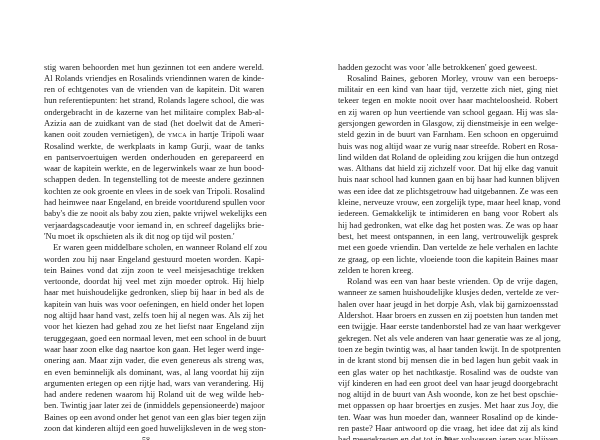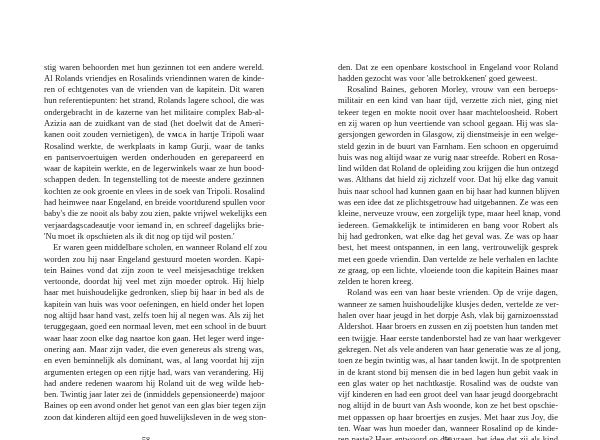--- a/index.html
+++ b/index.html
@@ -45,21 +45,20 @@
   }
   .line.last {
     text-align-last: left;
   }
   .line.indent {
     text-indent: 9px;
   }
   .sc {
     font-variant: small-caps;
     letter-spacing: 0.3px;
-    font-weight: bold;
   }
   .folio {
     position: absolute;
     top: 404px;
     width: 300px;
     text-align: center;
     font-size: 8px;
     color: #333333;
   }
   .page.left .folio { left: -4px; }
@@ -86,51 +85,51 @@
       <span class="line">baby's die ze nooit als baby zou zien, pakte vrijwel wekelijks een</span>
       <span class="line">verjaardagscadeautje voor iemand in, en schreef dagelijks brie-</span>
       <span class="line last">'Nu moet ik opschieten als ik dit nog op tijd wil posten.'</span>
       <span class="line indent">Er waren geen middelbare scholen, en wanneer Roland elf zou</span>
       <span class="line">worden zou hij naar Engeland gestuurd moeten worden. Kapi-</span>
       <span class="line">tein Baines vond dat zijn zoon te veel meisjesachtige trekken</span>
       <span class="line">vertoonde, doordat hij veel met zijn moeder optrok. Hij hielp</span>
       <span class="line">haar met huishoudelijke gedronken, sliep bij haar in bed als de</span>
       <span class="line">kapitein van huis was voor oefeningen, en hield onder het lopen</span>
       <span class="line">nog altijd haar hand vast, zelfs toen hij al negen was. Als zij het</span>
+      <span class="line">voor het kiezen had gehad zou ze het liefst naar Engeland zijn</span>
       <span class="line">teruggegaan, goed een normaal leven, met een school in de buurt</span>
       <span class="line">waar haar zoon elke dag naartoe kon gaan. Het leger werd inge-</span>
       <span class="line">onering aan. Maar zijn vader, die even genereus als streng was,</span>
       <span class="line">en even beminnelijk als dominant, was, al lang voordat hij zijn</span>
       <span class="line">argumenten ertegen op een rijtje had, wars van verandering. Hij</span>
       <span class="line">had andere redenen waarom hij Roland uit de weg wilde heb-</span>
       <span class="line">ben. Twintig jaar later zei de (inmiddels gepensioneerde) majoor</span>
       <span class="line">Baines op een avond onder het genot van een glas bier tegen zijn</span>
       <span class="line">zoon dat kinderen altijd een goed huwelijksleven in de weg ston-</span>
     </div>
   <div class="folio">58</div>
 </div>
 
 <div class="page right">
   <div class="text-block" id="right-text">
-      <span class="line">den. Dat ze een openbare kostschool in Engeland voor Roland</span>
       <span class="line last">hadden gezocht was voor 'alle betrokkenen' goed geweest.</span>
       <span class="line indent">Rosalind Baines, geboren Morley, vrouw van een beroeps-</span>
       <span class="line">militair en een kind van haar tijd, verzette zich niet, ging niet</span>
       <span class="line">tekeer tegen en mokte nooit over haar machteloosheid. Robert</span>
       <span class="line">en zij waren op hun veertiende van school gegaan. Hij was sla-</span>
       <span class="line">gersjongen geworden in Glasgow, zij dienstmeisje in een welge-</span>
       <span class="line">steld gezin in de buurt van Farnham. Een schoon en opgeruimd</span>
       <span class="line">huis was nog altijd waar ze vurig naar streefde. Robert en Rosa-</span>
       <span class="line">lind wilden dat Roland de opleiding zou krijgen die hun ontzegd</span>
       <span class="line">was. Althans dat hield zij zichzelf voor. Dat hij elke dag vanuit</span>
       <span class="line">huis naar school had kunnen gaan en bij haar had kunnen blijven</span>
       <span class="line">was een idee dat ze plichtsgetrouw had uitgebannen. Ze was een</span>
       <span class="line">kleine, nerveuze vrouw, een zorgelijk type, maar heel knap, vond</span>
       <span class="line">iedereen. Gemakkelijk te intimideren en bang voor Robert als</span>
-      <span class="line">hij had gedronken, wat elke dag het geval was. Ze was op haar</span>
+      <span class="line">hij had gedronken, wat elke dag het posten was. Ze was op haar</span>
       <span class="line">best, het meest ontspannen, in een lang, vertrouwelijk gesprek</span>
       <span class="line">met een goede vriendin. Dan vertelde ze hele verhalen en lachte</span>
       <span class="line">ze graag, op een lichte, vloeiende toon die kapitein Baines maar</span>
       <span class="line last">zelden te horen kreeg.</span>
       <span class="line indent">Roland was een van haar beste vrienden. Op de vrije dagen,</span>
       <span class="line">wanneer ze samen huishoudelijke klusjes deden, vertelde ze ver-</span>
       <span class="line">halen over haar jeugd in het dorpje Ash, vlak bij garnizoensstad</span>
       <span class="line">Aldershot. Haar broers en zussen en zij poetsten hun tanden met</span>
       <span class="line">een twijgje. Haar eerste tandenborstel had ze van haar werkgever</span>
       <span class="line">gekregen. Net als vele anderen van haar generatie was ze al jong,</span>

